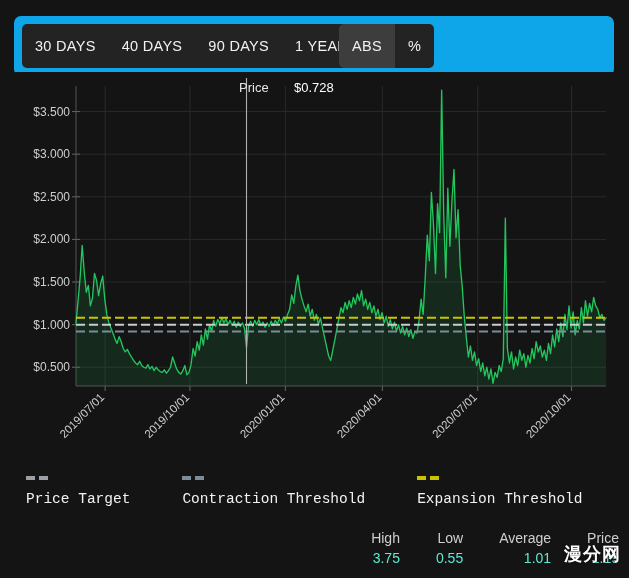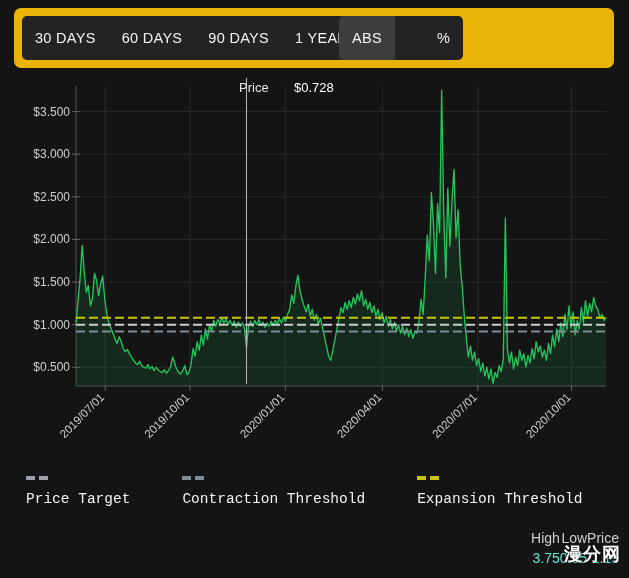--- a/index.html
+++ b/index.html
@@ -7,43 +7,42 @@
     width: 629px; height: 578px;
     background: #141414;
     font-family: "Liberation Sans", sans-serif;
     overflow: hidden;
     position: relative;
   }
 
   
   #toolbar-panel {
     position: absolute;
-    left: 14px; top: 8px;
+    left: 14px; top: 16px;
     width: 600px; height: 60px;
-    background: #eab308;
+    background: #0ea5e9;
     border-radius: 7px;
   }
   #range-group {
     position: absolute;
     left: 8px; top: 8px;
     height: 44px;
     display: flex;
     background: #232323;
     border-radius: 5px;
     overflow: hidden;
   }
   #mode-group {
     position: absolute;
     left: 325px; top: 8px;
     height: 44px;
     display: flex;
     background: #232323;
     border-radius: 5px;
     overflow: hidden;
-    gap: 29px;
   }
   .tbtn {
     display: flex; align-items: center; justify-content: center;
     padding: 0 13px;
     color: #f2f2f2;
     font-size: 14.5px;
     letter-spacing: 0.3px;
     background: transparent;
     border: none;
     cursor: pointer;
@@ -86,21 +85,21 @@
     white-space: nowrap;
   }
 
   
   #stats {
     position: absolute;
     right: 10px; top: 529px;
     display: flex;
     text-align: right;
   }
-  .stat-col { }
+  .stat-col { margin-left: 36px; }
   .stat-label { color: #cfcfcf; font-size: 14px; line-height: 19px; }
   .stat-value { color: #5eead4; font-size: 14px; line-height: 20px; }
 
   
   #watermark {
     position: absolute;
     right: 8px; top: 542px;
     font-size: 18px;
     font-weight: bold;
     color: #ffffff;
@@ -115,21 +114,21 @@
   .xtick { fill: #cfcfcf; font-size: 11.5px; font-family: "Liberation Sans", sans-serif; }
   .tip-label { fill: #e6e6e6; font-size: 13px; font-family: "Liberation Sans", sans-serif; }
   .tip-value { fill: #ffffff; font-size: 13px; font-family: "Liberation Sans", sans-serif; }
 </style>
 </head>
 <body>
 
 <div id="toolbar-panel">
   <div id="range-group">
       <button class="tbtn">30 DAYS</button>
-      <button class="tbtn">60 DAYS</button>
+      <button class="tbtn">40 DAYS</button>
       <button class="tbtn">90 DAYS</button>
       <button class="tbtn">1 YEAR</button>
       <button class="tbtn active">ALL</button>
     </div>
   <div id="mode-group">
       <button class="tbtn active">ABS</button>
       <button class="tbtn">%</button>
     </div>
 </div>
 
@@ -213,18 +212,22 @@
 <div id="stats">
     <div class="stat-col">
       <div class="stat-label">High</div>
       <div class="stat-value">3.75</div>
     </div>
     <div class="stat-col">
       <div class="stat-label">Low</div>
       <div class="stat-value">0.55</div>
     </div>
     <div class="stat-col">
+      <div class="stat-label">Average</div>
+      <div class="stat-value">1.01</div>
+    </div>
+    <div class="stat-col">
       <div class="stat-label">Price</div>
       <div class="stat-value">1.19</div>
     </div>
   </div>
 
 <div id="watermark">漫分网</div>
 
 </body></html>

